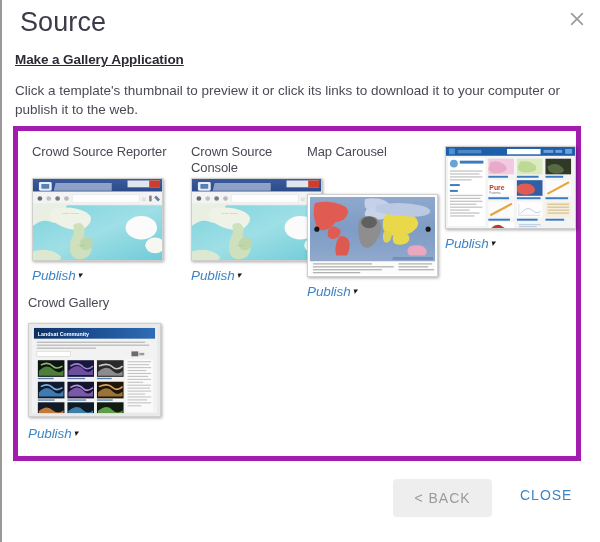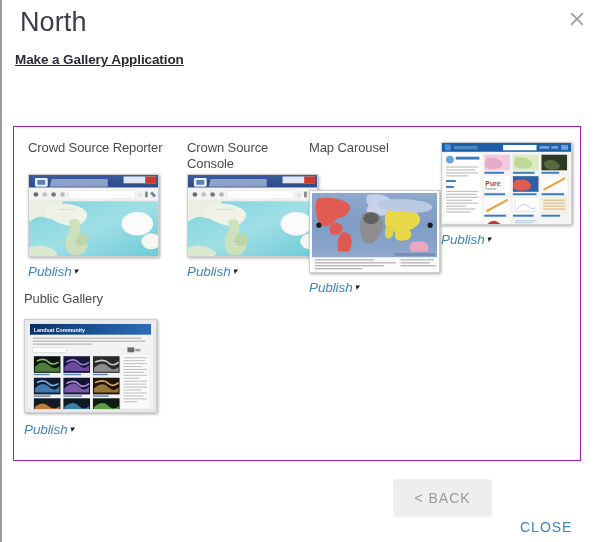--- a/index.html
+++ b/index.html
@@ -54,21 +54,21 @@
     font-size: 13.5px;
     color: #4a4a55;
     line-height: 19px;
   }
 
   
   .panel {
     position: absolute;
     left: 11px; top: 126px;
     width: 568px; height: 335px;
-    border: 1px solid #a21caf;
+    border: 5px solid #a21caf;
     background: #fff;
   }
 
   .card {
     position: absolute;
     width: 135px;
   }
   .card-title {
     font-size: 13px;
     color: #4a4a55;
@@ -122,37 +122,37 @@
   .btn-close {
     position: absolute;
     left: 518px; top: 487px;
     color: #3d85c6;
     font-size: 14px;
     letter-spacing: 1px;
     cursor: pointer;
     background: none; border: none;
     font-family: "Liberation Sans", sans-serif;
     padding: 0;
-    margin-top: 32px;
   }
 </style>
 </head>
 <body>
 
 <div id="page">
 
-  <div class="dlg-title">North</div>
+  <div class="dlg-title">Source</div>
 
   <div class="close-x">
     <svg viewBox="0 0 20 20" width="18" height="18" aria-hidden="true">
       <path d="M4 4 L16 16 M16 4 L4 16" stroke="#9a9a9a" stroke-width="1.8" fill="none" stroke-linecap="round"></path>
     </svg>
   </div>
 
   <a class="gallery-link" href="#">Make a Gallery Application</a>
+  <div class="intro-text">Click a template's thumbnail to preview it or click its links to download it to your computer or publish it to the web.</div>
 
   <div class="panel">
 
     <div class="card" style="left:14px; top:13px;">
       <div class="card-title">Crowd Source Reporter</div>
       <div class="thumb-wrap">
         <svg viewBox="0 0 131 83" preserveAspectRatio="none">
           <defs>
             <linearGradient id="tbar1" x1="0" y1="0" x2="0" y2="1">
               <stop offset="0" stop-color="#3a5b9c"></stop>
@@ -233,21 +233,21 @@
             <text x="30" y="36">North America</text>
             <text x="46" y="69">South</text>
           </g>
         </svg>
       </div>
       <div class="publish">
         <span>Publish</span><span class="caret">▾</span>
       </div>
     </div>
 
-    <div class="card" style="left:289px; top:13px;margin-left:6px;">
+    <div class="card" style="left:289px; top:13px;">
       <div class="card-title">Map Carousel</div>
       <div class="thumb-wrap" style="margin-top:18px;">
         <svg viewBox="0 0 131 83" preserveAspectRatio="none">
           <defs>
             <linearGradient id="sea" x1="0" y1="0" x2="0" y2="1">
               <stop offset="0" stop-color="#8fa8cc"></stop>
                 <stop offset="0.5" stop-color="#7f9cc6"></stop>
                 <stop offset="1" stop-color="#8fa8cc"></stop>
             </linearGradient>
           </defs>
@@ -386,21 +386,21 @@
               </g>
           </g>
         </svg>
       </div>
       <div class="publish">
         <span>Publish</span><span class="caret">▾</span>
       </div>
     </div>
 
     <div class="card" style="left:10px; top:164px;">
-      <div class="card-title" style="height:16px;">Public Gallery</div>
+      <div class="card-title" style="height:16px;">Crowd Gallery</div>
       <div class="thumb-wrap" style="width:133px; height:94px; margin-top:12px;">
         <svg viewBox="0 0 133 94" preserveAspectRatio="none">
           <defs>
             <linearGradient id="lsHdr" x1="0" y1="0" x2="1" y2="0">
               <stop offset="0" stop-color="#0d2f63"></stop>
                 <stop offset="0.45" stop-color="#1a4d8f"></stop>
                 <stop offset="1" stop-color="#2f6db5"></stop>
             </linearGradient>
           </defs>
           <rect x="0" y="0" width="133" height="94" fill="#e9e9e9"></rect>

